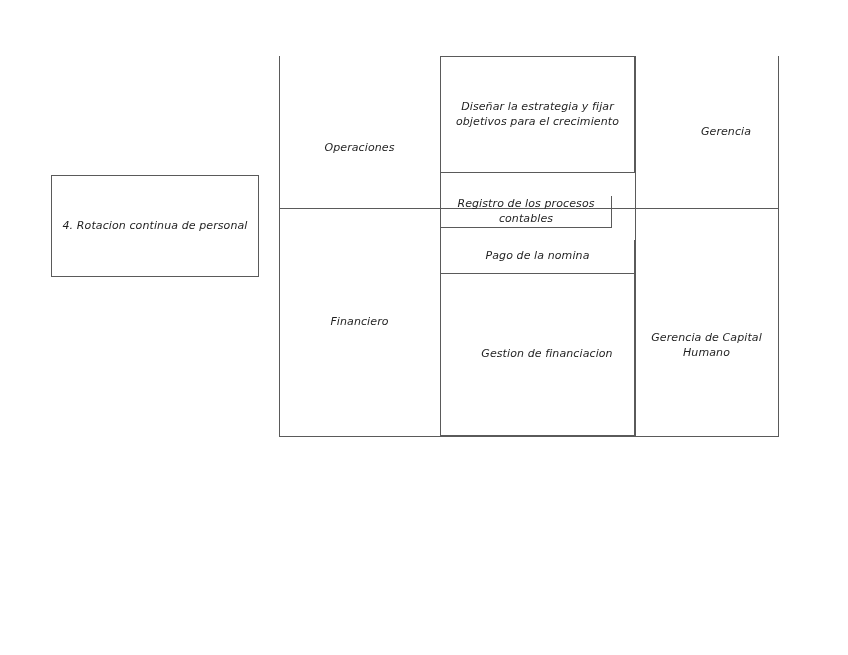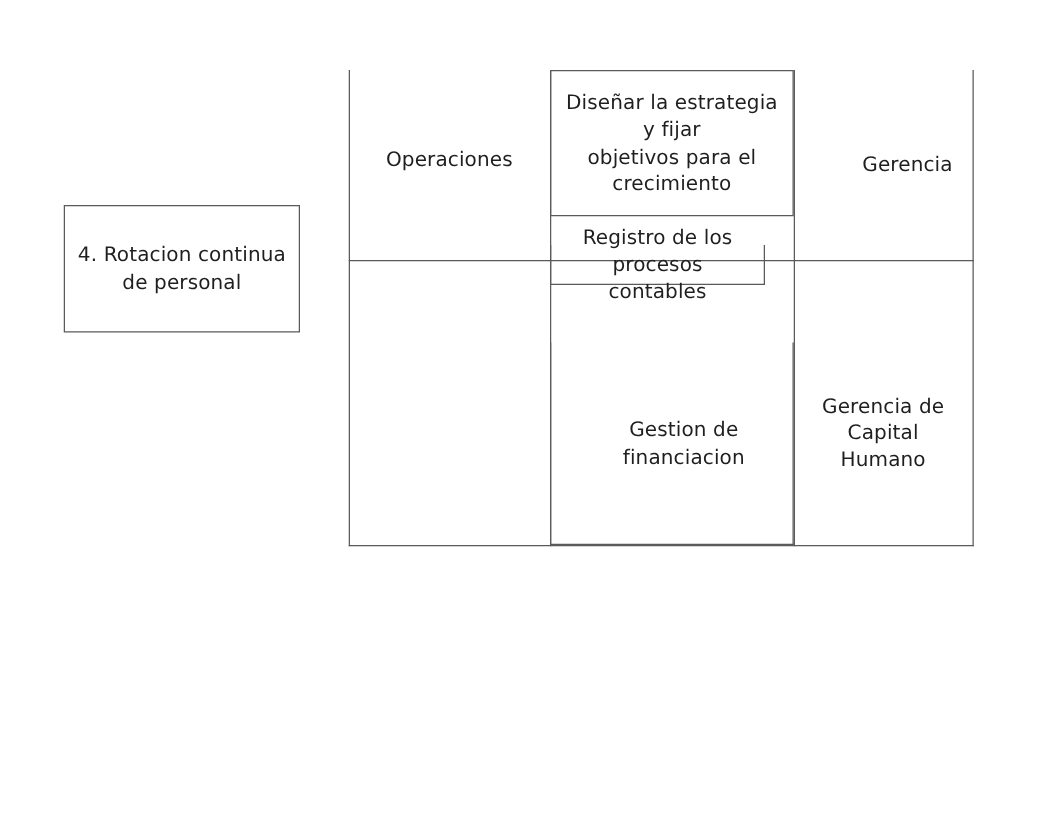--- a/index.html
+++ b/index.html
@@ -26,25 +26,26 @@
 
   
   .cell {
     position: absolute;
     box-sizing: border-box;
     display: flex;
     align-items: center;
     justify-content: flex-start;
     text-align: center;
     background: transparent;
-    font-size: 16px;
+    font-size: 11px;
     line-height: 1.35;
     color: #1f1f1f;
     letter-spacing: 0.1px;
     padding: 2px 6px;
+    font-style: italic;
   }
   .cell .txt {
     display: block;
     width: 100%;
     white-space: pre-line;
   }
 
   
   .boxed {
     border: 1.2px solid #5a5a5a;
@@ -81,40 +82,46 @@
   <div class="vline" style="left:777.5px; top:56px; height:381px;"></div>
 
   <div class="vline" style="left:439.5px; top:56px; height:381px;"></div>
 
   <div class="vline" style="left:634.5px; top:56px; height:381px;"></div>
 
   <div class="hline" style="left:278.5px; top:207.5px; width:500px;"></div>
 
   <div class="hline" style="left:278.5px; top:436px; width:500px;"></div>
 
-  <div class="cell boxed" style="left:51px; top:164px; width:189px; height:102px;">
+  <div class="cell boxed" style="left:51px; top:175px; width:208px; height:102px;">
     <span class="txt">4. Rotacion continua de personal</span>
   </div>
 
-  <div class="cell plain" style="left:279px; top:52px; width:161px; height:152px;">
+  <div class="cell plain" style="left:279px; top:72px; width:161px; height:152px;">
     <span class="txt">Operaciones</span>
   </div>
 
+  <div class="cell plain" style="left:279px; top:208px; width:161px; height:228px;">
+    <span class="txt">Financiero</span>
+  </div>
 
   <div class="cell boxed" style="left:440px; top:56px; width:195px; height:117px;">
     <span class="txt">Diseñar la estrategia y fijar
 objetivos para el crecimiento</span>
   </div>
 
 
   <div class="cell boxed-nt" style="left:440px; top:196px; width:172px; height:32px;">
     <span class="txt">Registro de los procesos
 contables</span>
   </div>
 
+  <div class="cell boxed-nt" style="left:440px; top:240px; width:195px; height:34px;">
+    <span class="txt">Pago de la nomina</span>
+  </div>
 
   <div class="cell boxed-nt" style="left:440px; top:274px; width:195px; height:162px;padding-left:25px;">
     <span class="txt">Gestion de financiacion</span>
   </div>
 
   <div class="cell plain" style="left:635px; top:56px; width:143px; height:152px;padding-left:45px;">
     <span class="txt">Gerencia</span>
   </div>
 
   <div class="cell plain" style="left:635px; top:208px; width:143px; height:228px;margin-top:24px;">

